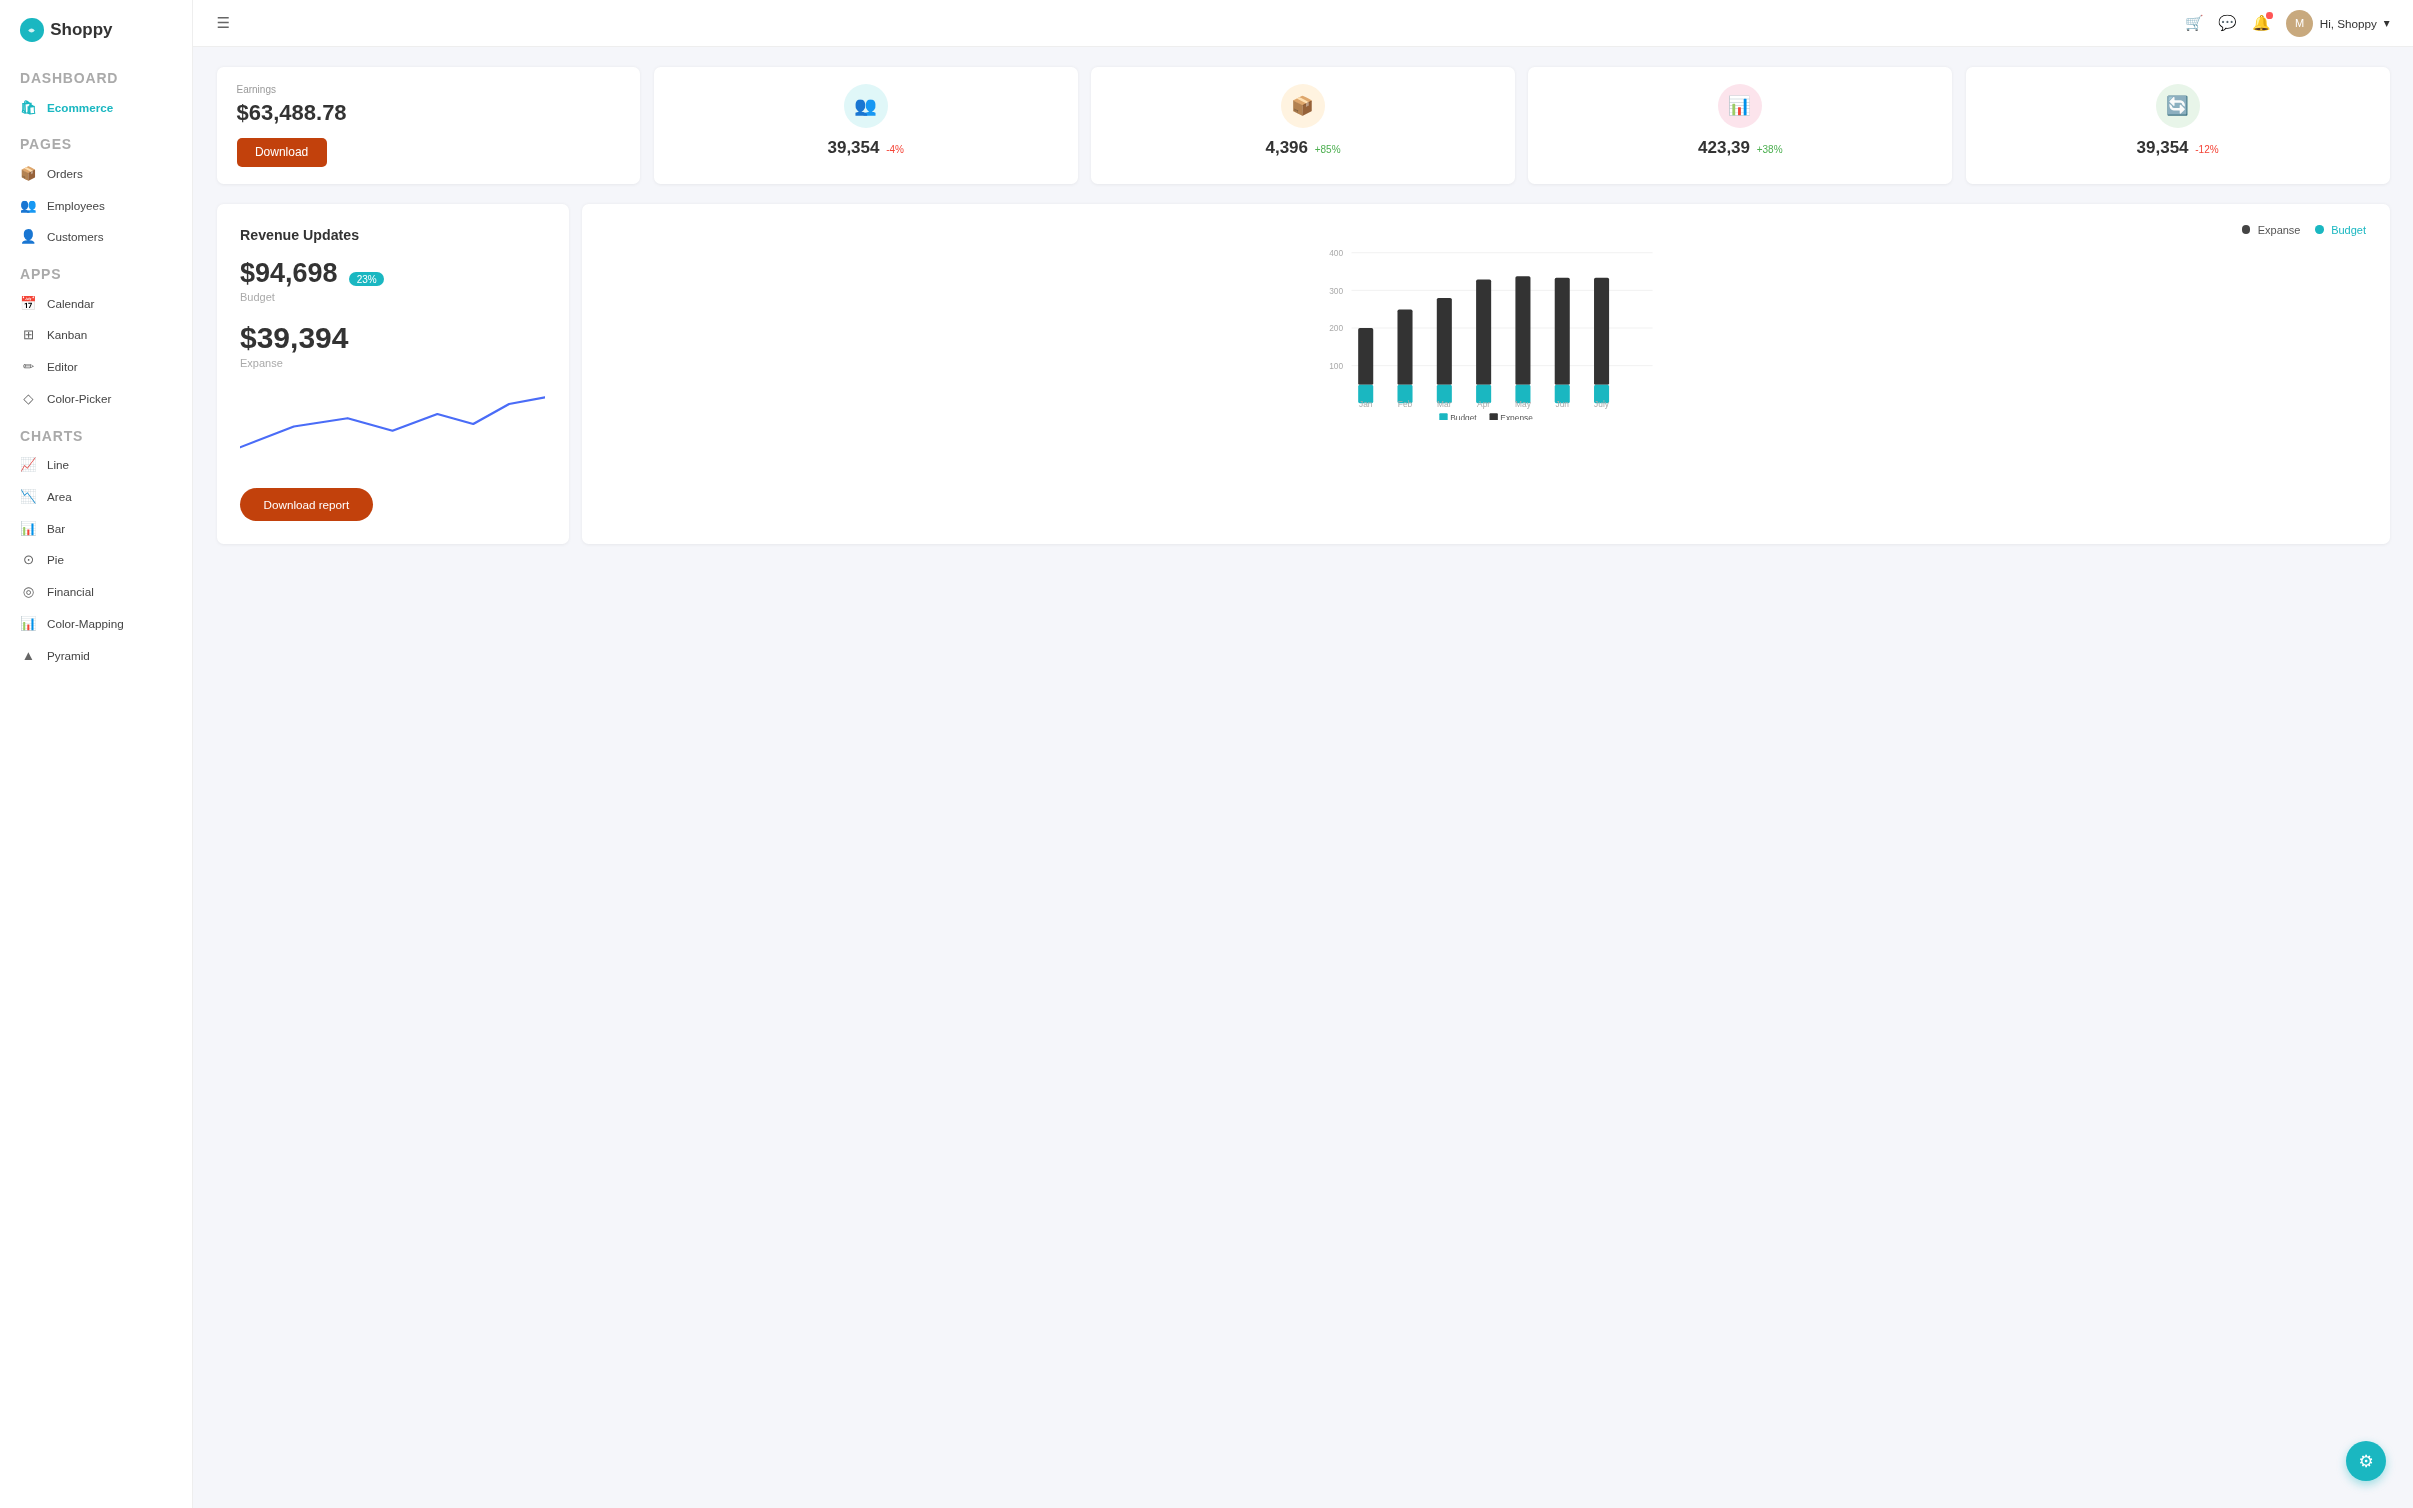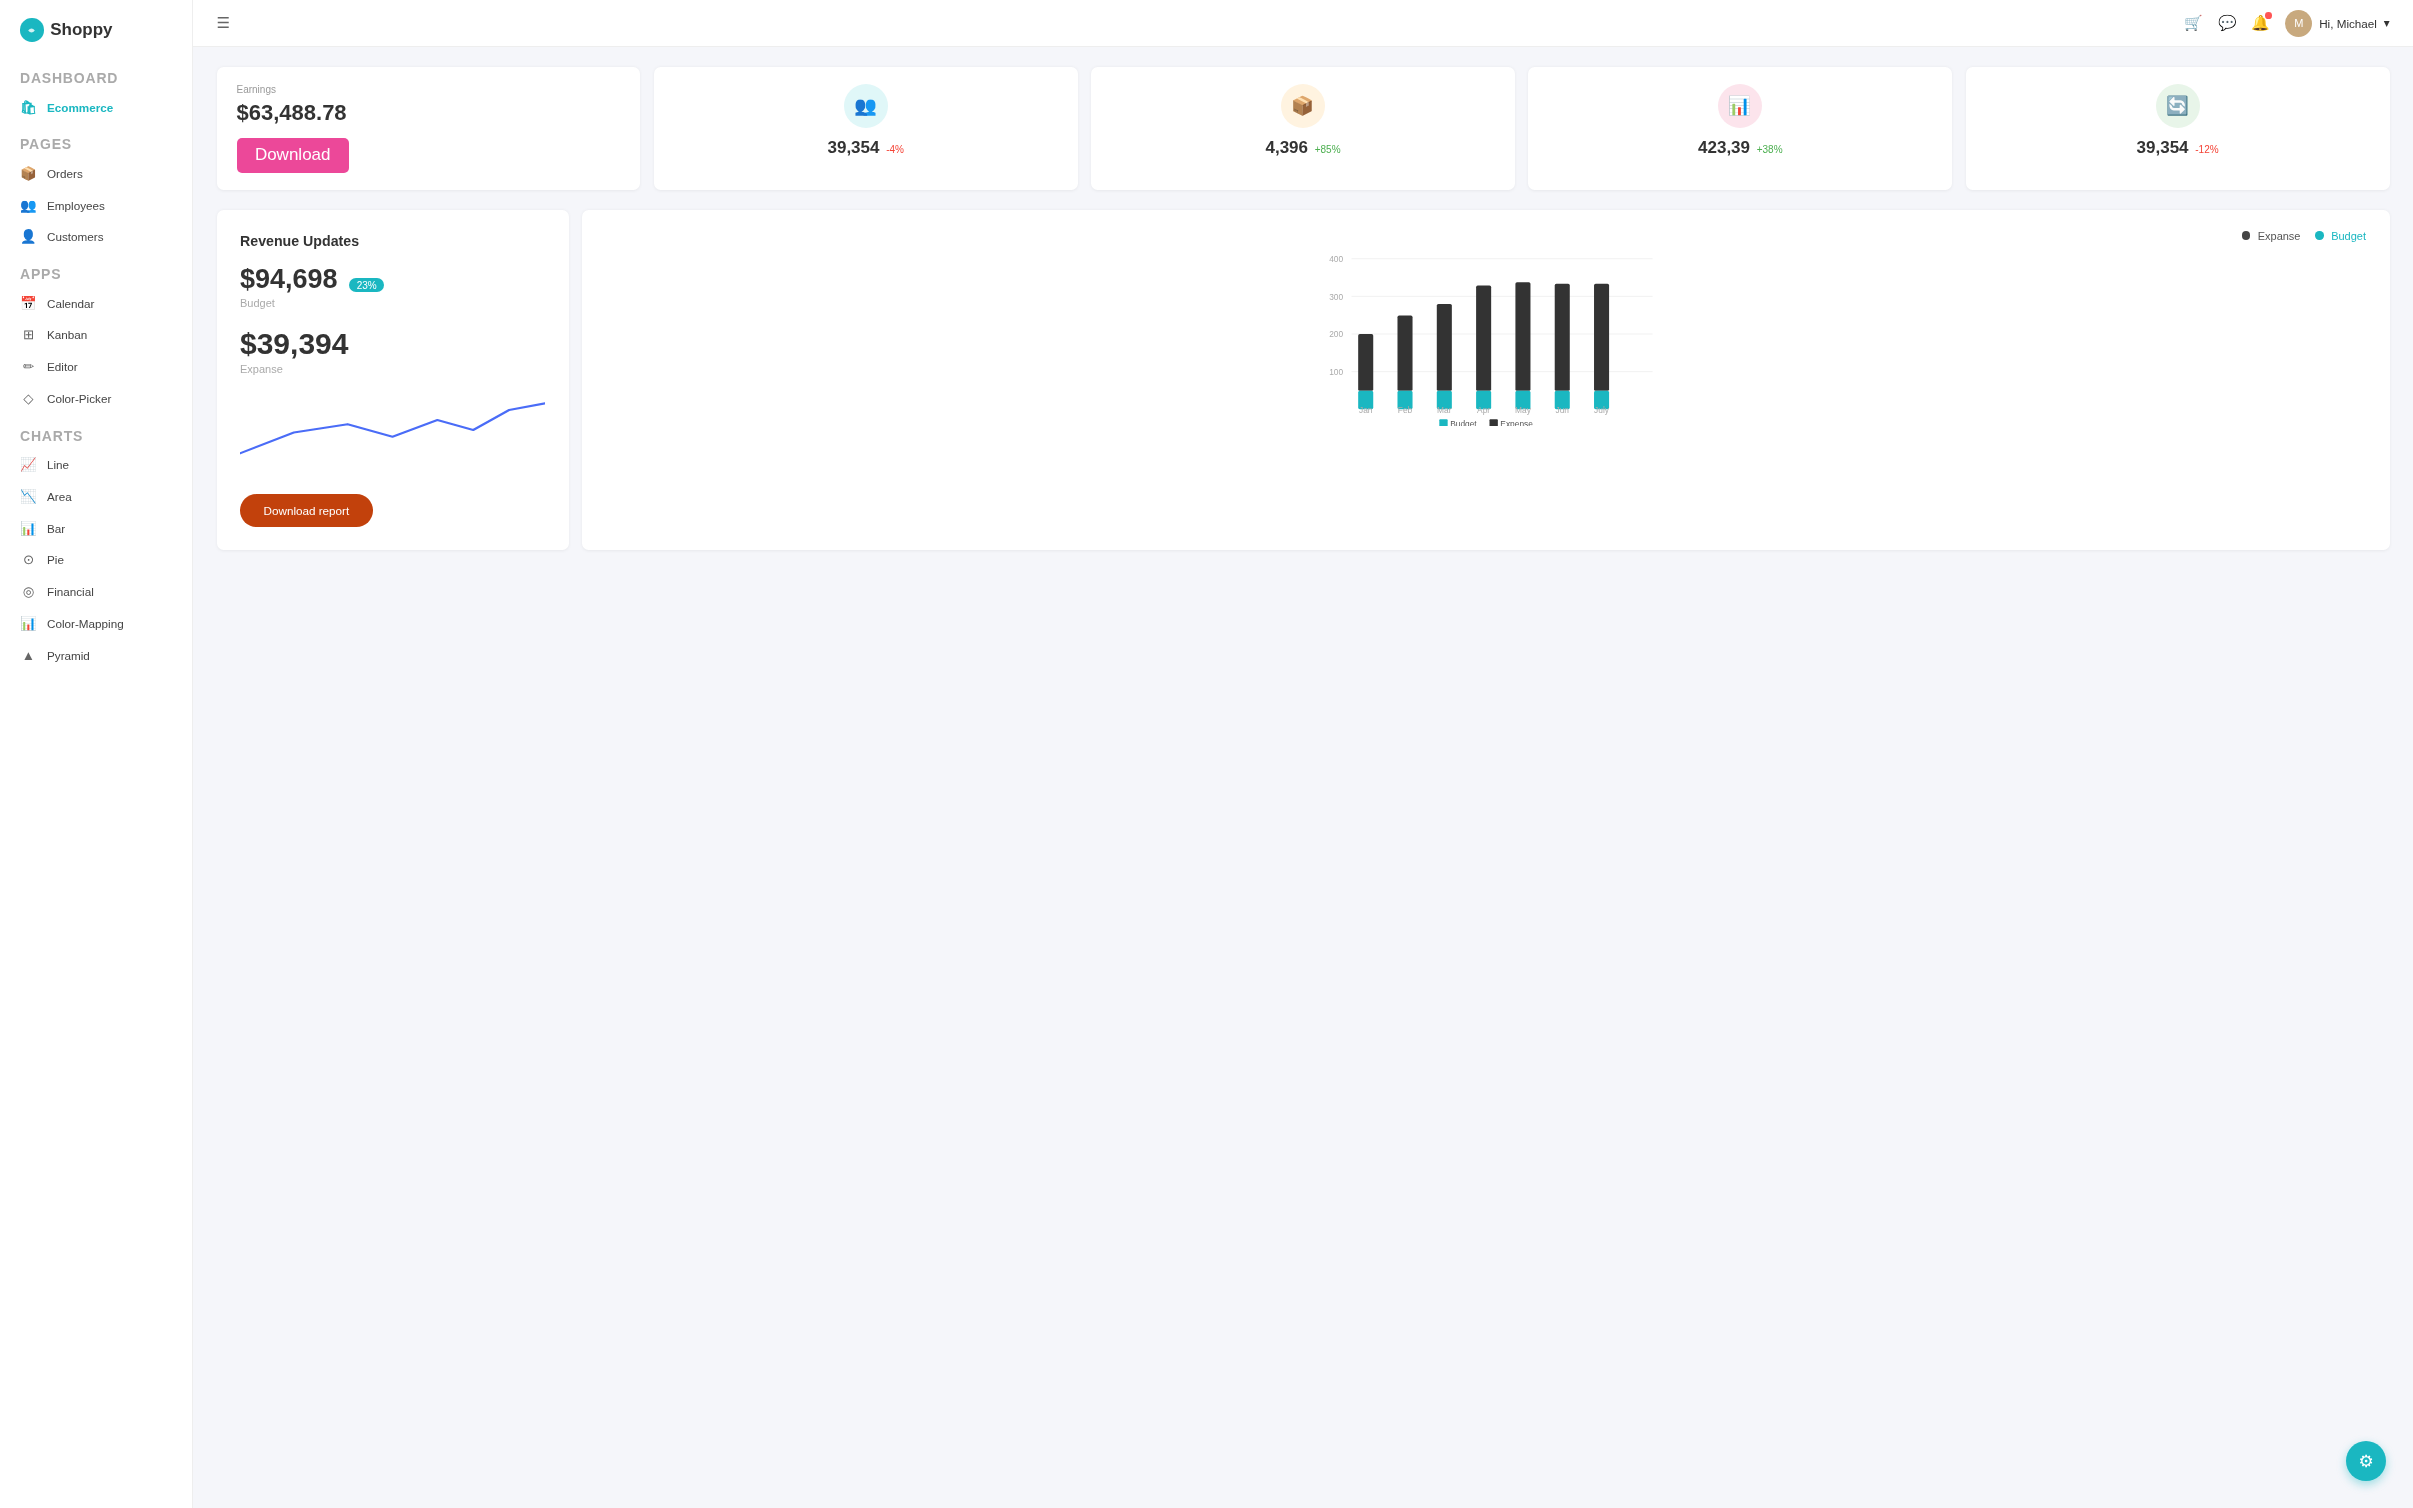--- a/index.html
+++ b/index.html
@@ -104,26 +104,26 @@
     .stat-card {
       background: #fff;
       border-radius: 6.7px;
       padding: 17px 20px;
       flex: 1;
       box-shadow: 0 0.8px 3.4px rgba(0,0,0,0.06);
     }
     .stat-card-label { font-size: 10px; color: #999; margin-bottom: 5px; }
     .stat-card-value { font-size: 22px; font-weight: 700; color: #333; margin-bottom: 11.7px; }
     .download-btn {
-      background: #ec4899;
+      background: #c2410c;
       color: #fff;
       border: none;
       border-radius: 5px;
       padding: 7.5px 18.4px;
-      font-size: 17px;
+      font-size: 12px;
       cursor: pointer;
       font-weight: 500;
     }
     .stat-card-icon-row { display: flex; align-items: center; justify-content: center; margin-bottom: 10px; }
     .stat-icon-circle {
       width: 44px; height: 44px; border-radius: 50%;
       display: flex; align-items: center; justify-content: center;
       font-size: 18.4px;
     }
     .stat-icon-circle.teal { background: #e0f7f8; }
@@ -309,21 +309,21 @@
     </div>
     <div class="topbar-right">
       <span class="topbar-icon">🛒</span>
       <span class="topbar-icon">💬</span>
       <span class="topbar-icon topbar-notification-dot">
         <span>🔔</span>
         <span class="dot"></span>
       </span>
       <div class="topbar-user">
         <div class="topbar-avatar">M</div>
-        <span>Hi, Michael</span>
+        <span>Hi, Shoppy</span>
         <span>▾</span>
       </div>
     </div>
   </div>
 
   <div id="content">
 
     <div class="stat-cards" id="stat-cards-row">
         <div class="stat-card">
       <div class="stat-card-label">Earnings</div>

